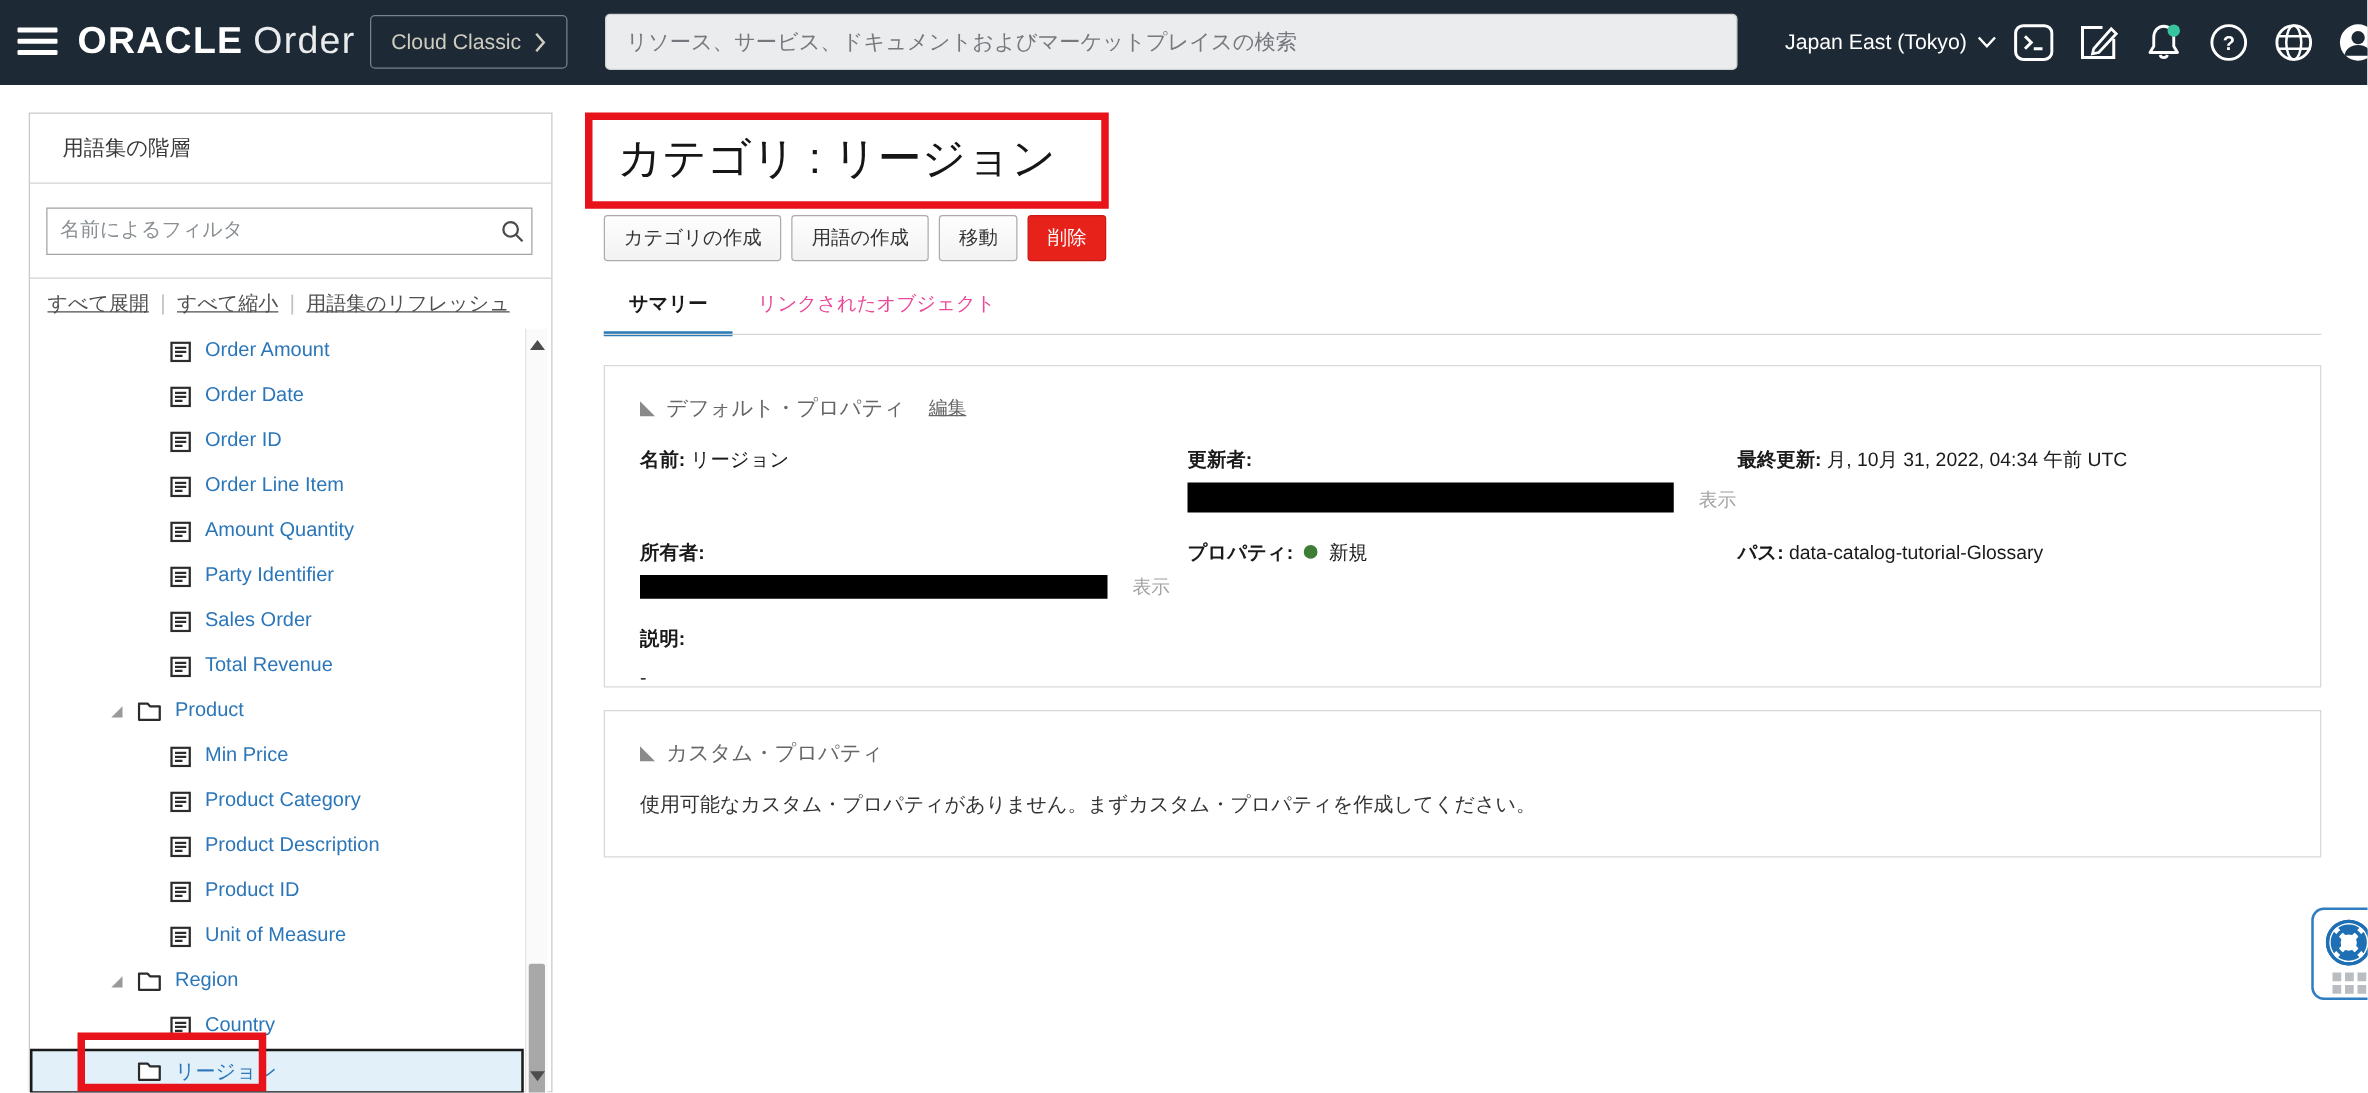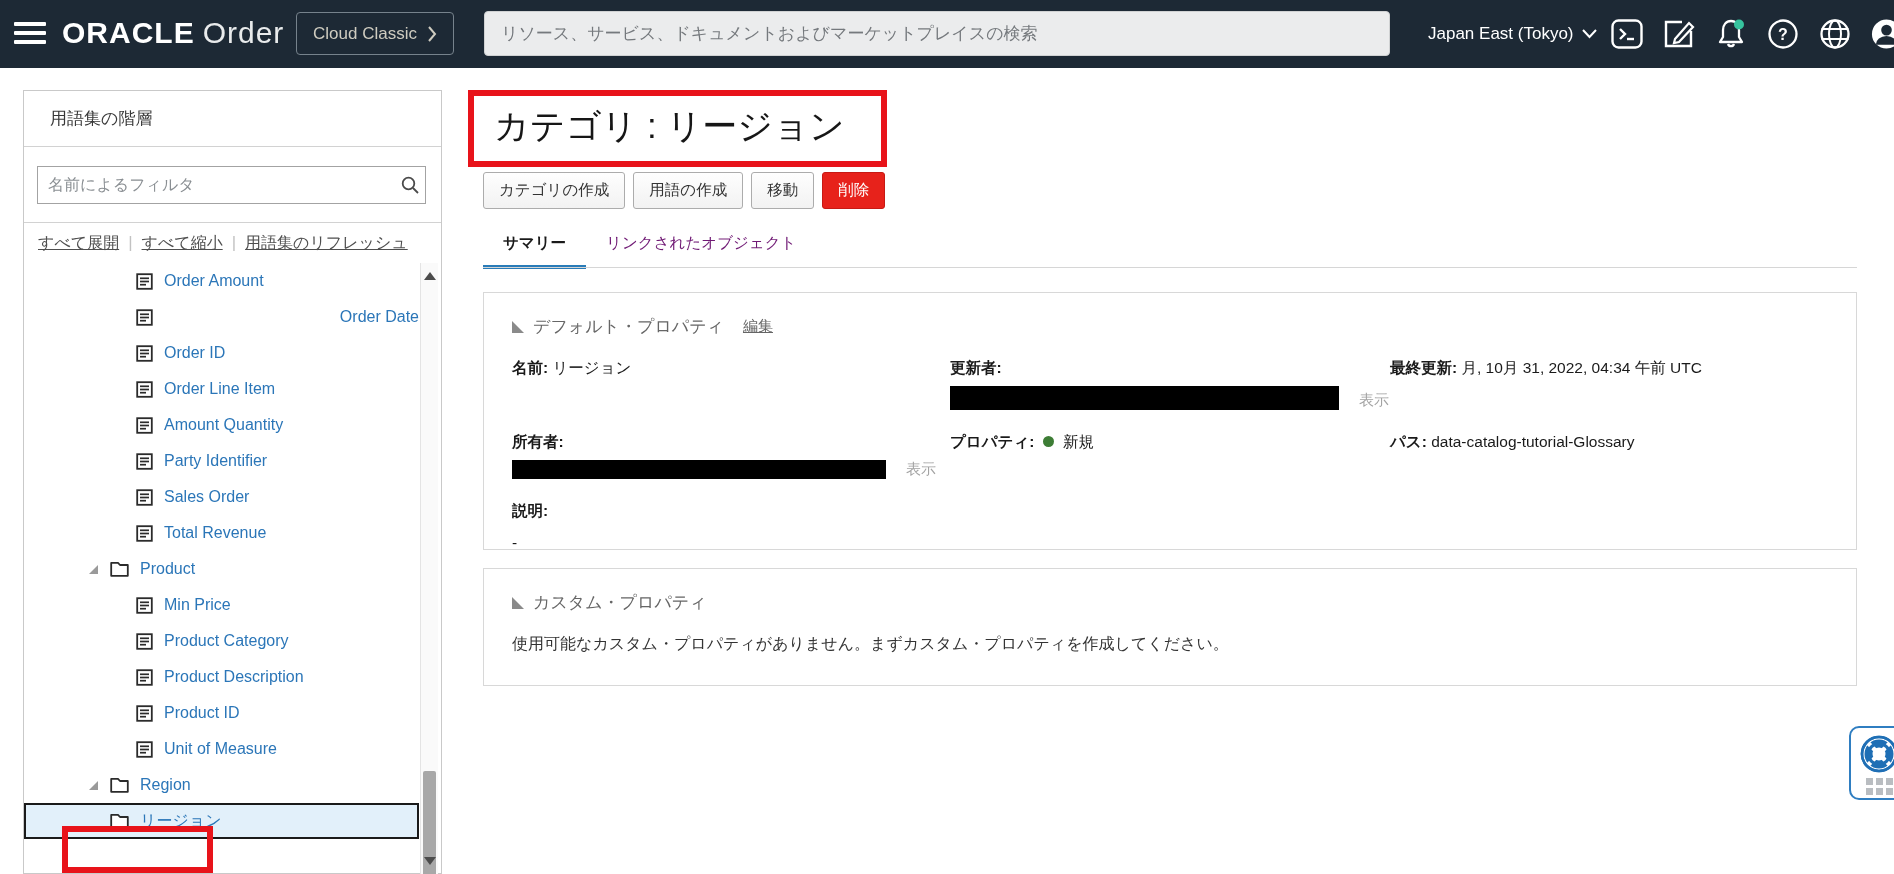--- a/index.html
+++ b/index.html
@@ -54,21 +54,21 @@
   .annot { position:absolute; border:6px solid #e8131a; background:transparent; pointer-events:none; z-index:50; }
 
   
   .page-title-box { position:absolute; left:468px; top:90px; border:6px solid #e8131a; padding:7px 36px 11px 20px; }
   .page-title { font-size:35px; color:#161616; white-space:nowrap; }
   .btn-row { position:absolute; left:483px; top:172px; display:flex; gap:8px; }
   .btn { height:37px; padding:0 15px; font-size:15.5px; color:#333; background:linear-gradient(#fefefe,#f2f2f2);
     border:1px solid #acacac; border-radius:3px; cursor:pointer; white-space:nowrap; }
   .btn.danger { background:#e7221b; border-color:#c71a14; color:#fff; }
   .tabs { position:absolute; left:483px; top:233px; display:flex; }
-  .tab { position:relative; padding:0 20px 15px; font-size:15.5px; color:#701a75; cursor:pointer; white-space:nowrap; }
+  .tab { position:relative; padding:0 20px 15px; font-size:15.5px; color:#ec4899; cursor:pointer; white-space:nowrap; }
   .tab.active { font-weight:bold; color:#1a1a1a; }
   .tab.active::after { content:""; position:absolute; left:0; right:0; bottom:0; height:4px; background:#2a7cb8; }
   .tabs-rule { position:absolute; left:483px; top:267px; width:1374px; height:1px; background:#d6d6d6; }
 
   .panel { position:absolute; left:483px; width:1374px; background:#fff; border:1px solid #d8d8d8; padding:22px 28px; }
   .panel.p1 { top:292px; height:258px; }
   .panel.p2 { top:568px; height:118px; }
   .panel-head { display:flex; align-items:center; gap:9px; font-size:17px; color:#666; }
   .panel-head .edit { font-size:15px; color:#666; text-decoration:underline; margin-left:10px; cursor:pointer; }
   .ptri { width:0; height:0; border-left:12px solid transparent; border-bottom:12px solid #8a8a8a; transform:rotate(90deg); }
@@ -180,21 +180,21 @@
     <div class="tree">
         <div class="trow" style="padding-left: 112px;">
           <svg width="17" height="17" viewBox="0 0 17 17">
             <rect x="1.2" y="1.2" width="14.6" height="14.6" fill="#fff" stroke="#2b2b2b" stroke-width="1.8"></rect>
             <line x1="4" y1="5.3" x2="13" y2="5.3" stroke="#2b2b2b" stroke-width="1.7"></line>
             <line x1="4" y1="8.5" x2="13" y2="8.5" stroke="#2b2b2b" stroke-width="1.7"></line>
             <line x1="4" y1="11.7" x2="10" y2="11.7" stroke="#2b2b2b" stroke-width="1.7"></line>
           </svg>
           <span class="lbl">Order Amount</span>
         </div>
-        <div class="trow" style="padding-left: 112px; justify-content: space-between;">
+        <div class="trow" style="padding-left: 112px;">
           <svg width="17" height="17" viewBox="0 0 17 17">
             <rect x="1.2" y="1.2" width="14.6" height="14.6" fill="#fff" stroke="#2b2b2b" stroke-width="1.8"></rect>
             <line x1="4" y1="5.3" x2="13" y2="5.3" stroke="#2b2b2b" stroke-width="1.7"></line>
             <line x1="4" y1="8.5" x2="13" y2="8.5" stroke="#2b2b2b" stroke-width="1.7"></line>
             <line x1="4" y1="11.7" x2="10" y2="11.7" stroke="#2b2b2b" stroke-width="1.7"></line>
           </svg>
           <span class="lbl">Order Date</span>
         </div>
         <div class="trow" style="padding-left: 112px;">
           <svg width="17" height="17" viewBox="0 0 17 17">
@@ -305,20 +305,29 @@
           <span class="lbl">Unit of Measure</span>
         </div>
         <div class="trow" style="padding-left: 64px;">
           <svg class="tri" width="11" height="11" viewBox="0 0 11 11">
             <polygon points="1,10 10,10 10,1" fill="#9a9a9a"></polygon>
           </svg>
           <svg width="19" height="16" viewBox="0 0 19 16">
             <path d="M1.2 14.8 V1.8 H8 L10 4 H17.8 V14.8 Z" fill="#fff" stroke="#2b2b2b" stroke-width="1.8" stroke-linejoin="round"></path>
           </svg>
           <span class="lbl">Region</span>
+        </div>
+        <div class="trow" style="padding-left: 112px;">
+          <svg width="17" height="17" viewBox="0 0 17 17">
+            <rect x="1.2" y="1.2" width="14.6" height="14.6" fill="#fff" stroke="#2b2b2b" stroke-width="1.8"></rect>
+            <line x1="4" y1="5.3" x2="13" y2="5.3" stroke="#2b2b2b" stroke-width="1.7"></line>
+            <line x1="4" y1="8.5" x2="13" y2="8.5" stroke="#2b2b2b" stroke-width="1.7"></line>
+            <line x1="4" y1="11.7" x2="10" y2="11.7" stroke="#2b2b2b" stroke-width="1.7"></line>
+          </svg>
+          <span class="lbl">Country</span>
         </div>
         <div class="trow selected" style="padding-left: 64px;">
           <span class="tri-spacer"></span>
           <svg width="19" height="16" viewBox="0 0 19 16">
             <path d="M1.2 14.8 V1.8 H8 L10 4 H17.8 V14.8 Z" fill="#fff" stroke="#2b2b2b" stroke-width="1.8" stroke-linejoin="round"></path>
           </svg>
           <span class="lbl">リージョン</span>
         </div>
       </div>
     <div class="sb-scroll">

